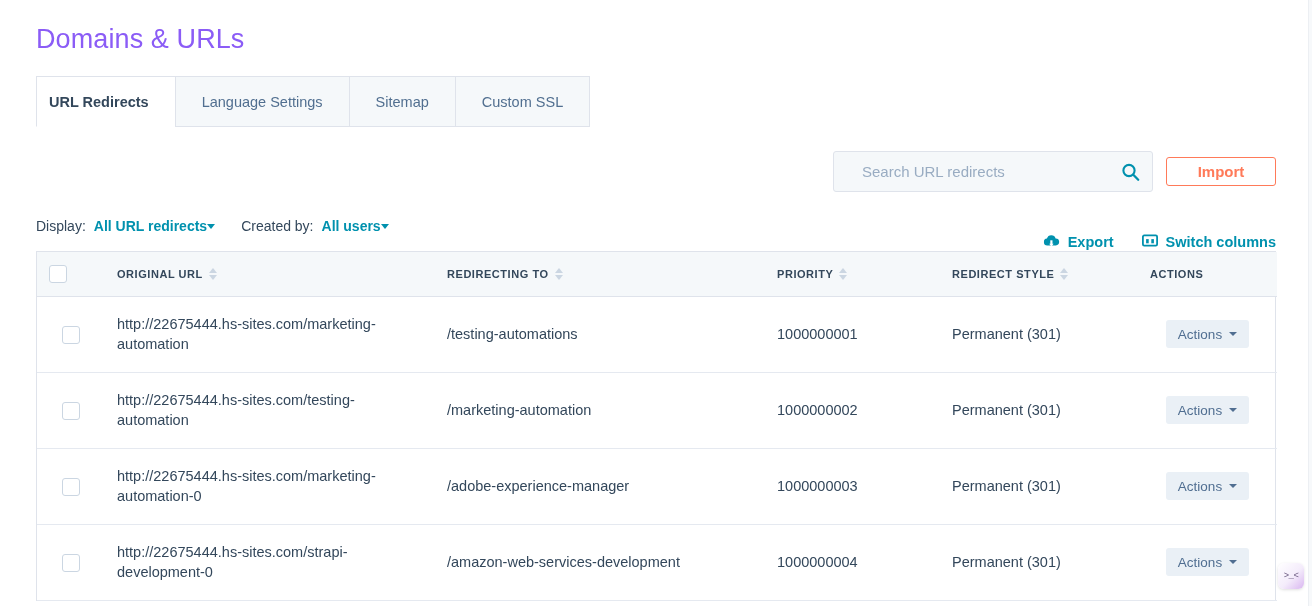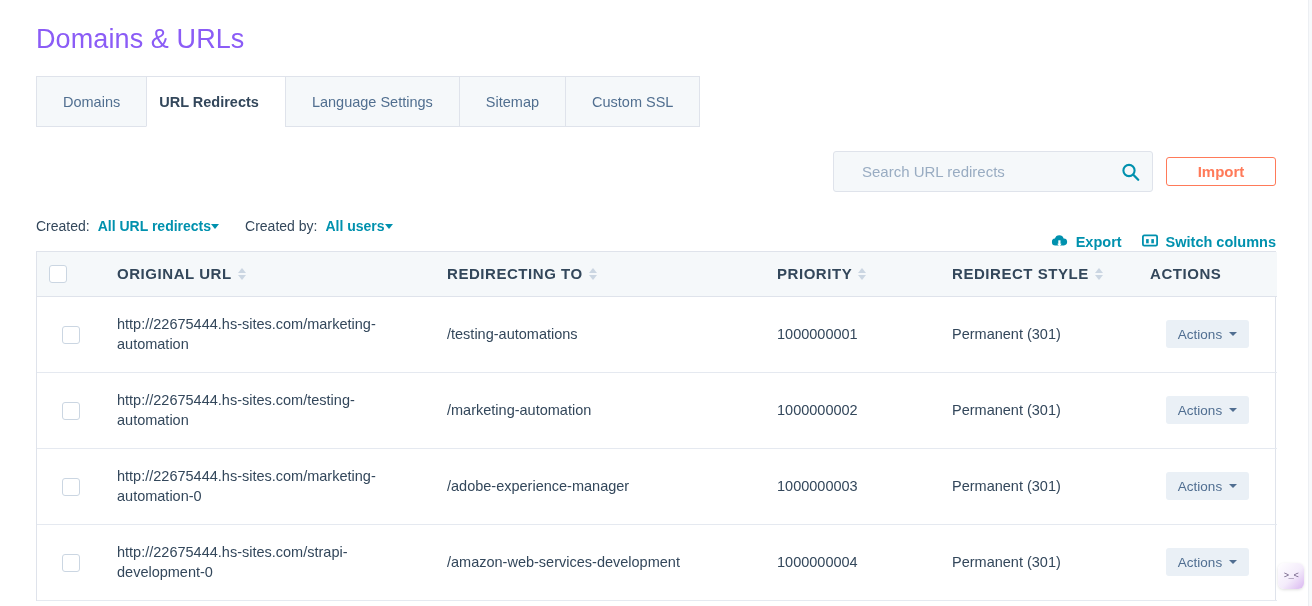--- a/index.html
+++ b/index.html
@@ -157,21 +157,21 @@
     width: 0; height: 0;
     border-left: 4.5px solid transparent;
     border-right: 4.5px solid transparent;
     border-top: 5px solid #0091ae;
     display: inline-block;
   }
   .filter-right {
     margin-left: auto;
     display: flex;
     align-items: center;
-    gap: 20px;
+    gap: 28px;
     margin-top: 32px;
   }
   .link-action {
     display: inline-flex;
     align-items: center;
     gap: 8px;
     color: #0091ae;
     font-size: 14.5px;
     font-weight: bold;
     cursor: pointer;
@@ -188,21 +188,21 @@
   }
   table.data {
     width: 100%;
     border-collapse: collapse;
     table-layout: fixed;
   }
   table.data thead th {
     background: #f5f8fa;
     border-bottom: 1px solid #dfe3eb;
     height: 44px;
-    font-size: 15px;
+    font-size: 11px;
     font-weight: bold;
     letter-spacing: 0.55px;
     color: #33475b;
     text-align: left;
     padding: 0 12px;
     vertical-align: middle;
   }
   .th-inner {
     display: inline-flex;
     align-items: center;
@@ -301,23 +301,20 @@
   }
 </style>
 </head>
 <body>
 
 <div class="page">
 
   <h1 class="page-title">Domains &amp; URLs</h1>
 
   <div class="tabs">
-    <div class="tab">
-      <span>Domains</span>
-    </div>
     <div class="tab active">
       <span>URL Redirects</span>
     </div>
     <div class="tab">
       <span>Language Settings</span>
     </div>
     <div class="tab">
       <span>Sitemap</span>
     </div>
     <div class="tab">
@@ -332,21 +329,21 @@
         <svg width="19" height="19" viewBox="0 0 19 19" fill="none">
           <circle cx="8" cy="8" r="5.6" stroke="#0091ae" stroke-width="2.1"></circle>
           <line x1="12.3" y1="12.3" x2="17.2" y2="17.2" stroke="#0091ae" stroke-width="2.3" stroke-linecap="round"></line>
         </svg>
       </span>
     </div>
     <button class="btn btn-secondary">Import</button>
   </div>
 
   <div class="filter-row">
-    <span class="filter-label">Created:</span>
+    <span class="filter-label">Display:</span>
     <span class="filter-value">
       <span>All URL redirects</span>
       <i class="caret-down"></i>
     </span>
     <span class="filter-label">Created by:</span>
     <span class="filter-value">
       <span>All users</span>
       <i class="caret-down"></i>
     </span>
 

